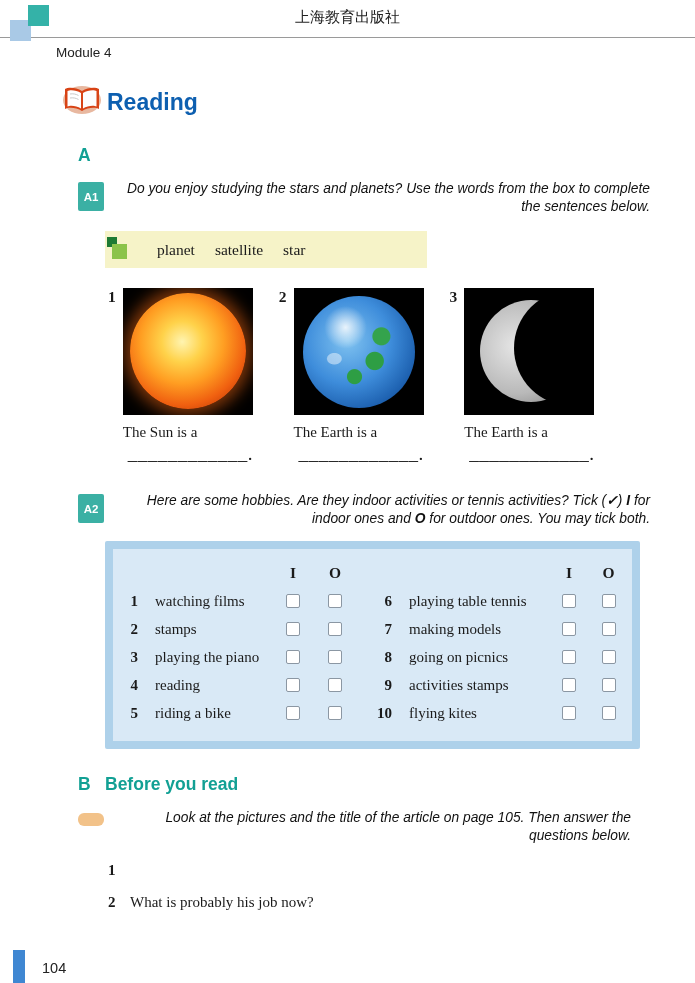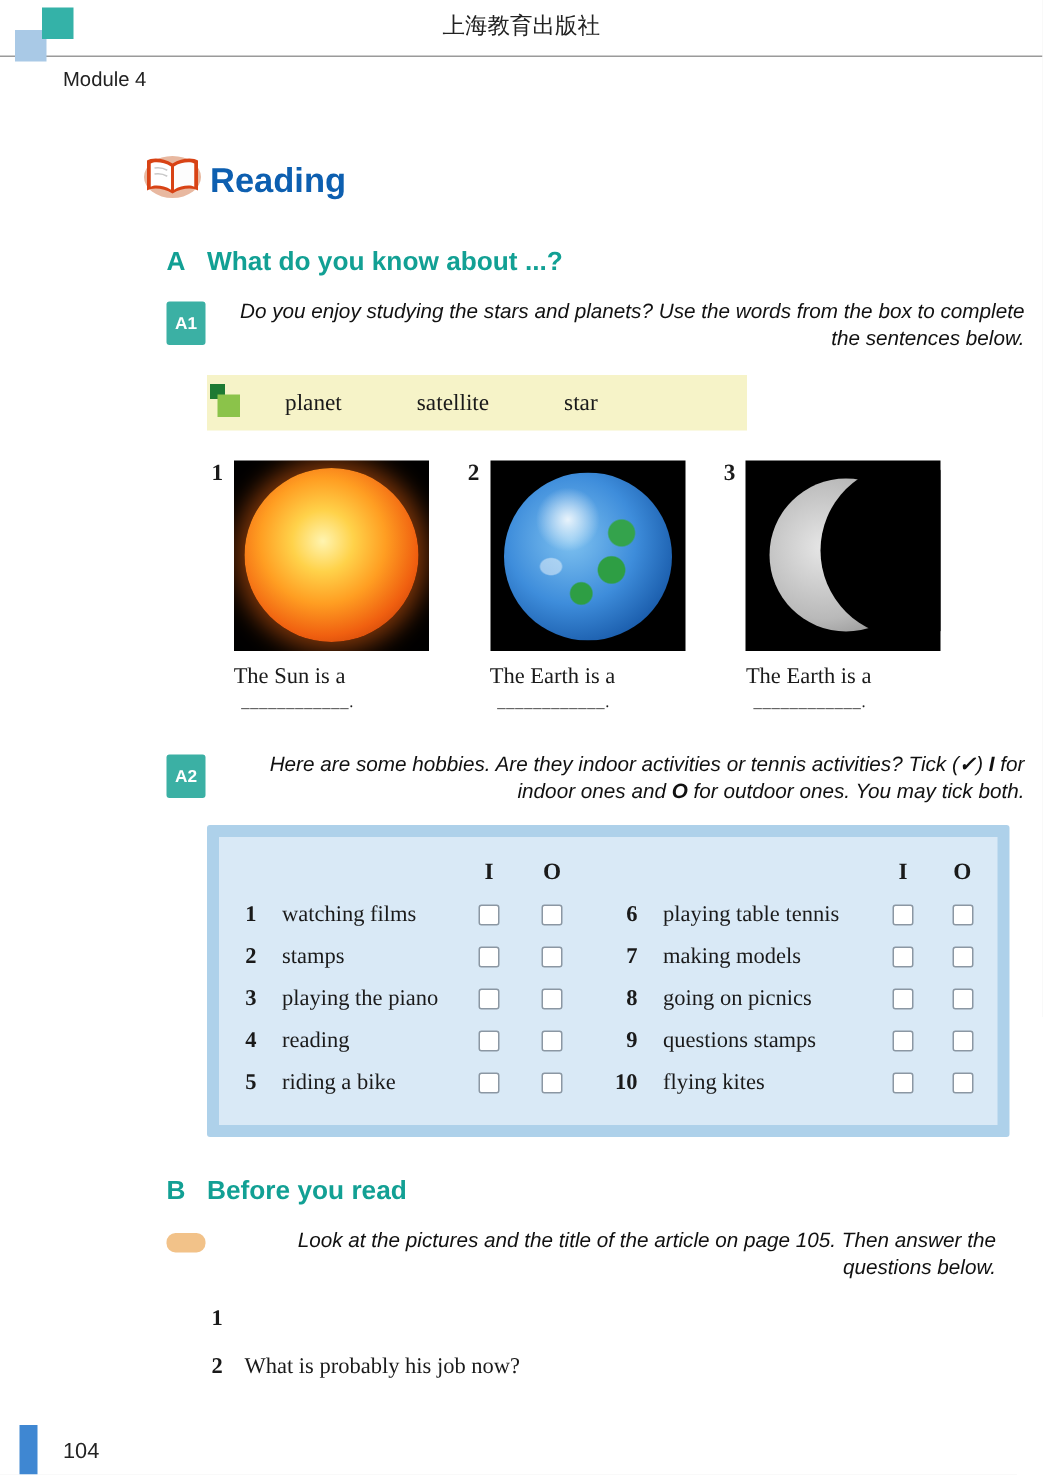--- a/index.html
+++ b/index.html
@@ -7,45 +7,45 @@
   .page {
     position: relative; width: 695px; height: 983px; margin: 0 auto;
     background: #ffffff; overflow: hidden; color: #1a1a1a;
   }
   
   .publisher { position: absolute; top: 8px; left: 0; right: 0; text-align: center;
     font-size: 15px; color: #222; }
   .header-rule { position: absolute; top: 37px; left: 0; width: 695px; height: 1px; background: #9a9a9a; }
   .sq-blue { position: absolute; left: 10px; top: 20px; width: 21px; height: 21px; background: #a9c9e6; }
   .sq-teal { position: absolute; left: 28px; top: 5px; width: 21px; height: 21px; background: #34b2a8; }
-  .module-label { position: absolute; left: 42px; top: 45px; font-family: "Liberation Sans", sans-serif;
+  .module-label { position: absolute; left: 56px; top: 45px; font-family: "Liberation Sans", sans-serif;
     font-size: 13.5px; color: #222; }
 
   
-  .content { position: absolute; left: 78px; top: 102px; width: 572px; margin-left: 33px; }
+  .content { position: absolute; left: 78px; top: 84px; width: 572px; }
 
   .reading-row { display: flex; align-items: center; margin-left: -16px; }
   .reading-title { margin-left: 5px; font-family: "Liberation Sans", sans-serif; font-weight: bold;
     font-size: 23px; color: #0d5fb0; }
 
   .sec-head { display: flex; margin-top: 25px; font-family: "Liberation Sans", sans-serif;
     font-weight: bold; font-size: 17.5px; color: #12a094; }
   .sec-letter { width: 27px; flex: none; }
 
   .ex-row { display: flex; margin-top: 14px; }
   .badge { flex: none; width: 26px; height: 29px; margin-top: 2px; background: #3bb0a4; color: #fff;
     font-family: "Liberation Sans", sans-serif; font-weight: bold; font-size: 11.5px;
     display: flex; align-items: center; justify-content: center; border-radius: 2px; }
   .instr { margin-left: 3px; padding-left: 0; width: 548px; font-family: "Liberation Sans", sans-serif;
     font-style: italic; font-size: 13.8px; line-height: 18px; color: #111; text-align: right; }
   .instr .b { font-weight: bold; }
 
   
-  .word-box { position: relative; margin-left: 27px; margin-top: 15px; width: 360px; height: 37px;
-    background: #f6f3c8; display: flex; align-items: center; padding-left: 52px; column-gap: 50px;
+  .word-box { position: relative; margin-left: 27px; margin-top: 15px; width: 322px; height: 37px;
+    background: #f6f3c8; display: flex; align-items: center; padding-left: 52px; column-gap: 20px;
     font-size: 15.5px; }
   .wb-green-dark { position: absolute; left: 2px; top: 6px; width: 10px; height: 10px; background: #1d7a33; }
   .wb-green-light { position: absolute; left: 7px; top: 13px; width: 15px; height: 15px; background: #8bc34a; }
 
   
   .figures { display: flex; margin-left: 30px; margin-top: 20px; }
   .figure { display: flex; }
   .figure + .figure { margin-left: 26px; }
   .fig-num { font-weight: bold; font-size: 15.5px; margin-right: 7px; }
   .fig-body { width: 130px; }
@@ -59,21 +59,21 @@
       radial-gradient(circle at 64% 58%, #2e9e44 0 9%, rgba(46,158,68,0) 10%),
       radial-gradient(circle at 46% 72%, #2e9e44 0 7%, rgba(46,158,68,0) 8%),
       radial-gradient(circle at 70% 36%, #34a34c 0 8%, rgba(52,163,76,0) 9%),
       radial-gradient(ellipse at 28% 56%, rgba(255,255,255,0.45) 0 6%, rgba(255,255,255,0) 7%),
       radial-gradient(circle at 40% 40%, #7fc2f0, #3e8ddb 45%, #1c5fae 75%, #0d3c7c 100%); }
   .moon-lit { position: absolute; left: 16px; top: 12px; width: 102px; height: 102px; border-radius: 50%;
     background: radial-gradient(circle at 35% 45%, #e6e6e6, #b9b9b9 55%, #8c8c8c 82%, #6b6b6b); }
   .moon-shadow { position: absolute; left: 50px; top: 2px; width: 116px; height: 116px; border-radius: 50%;
     background: #000; }
   .caption { margin-top: 9px; font-size: 15px; }
-  .blank-line { margin-top: 2px; margin-left: 5px; font-size: 11px; letter-spacing: 0.5px; }
+  .blank-line { margin-top: 2px; margin-left: 5px; font-size: 19px; letter-spacing: 0.5px; }
 
   
   .hobby-table { margin-left: 27px; margin-top: 13px; width: 535px; background: #aed1ea;
     padding: 8px; border-radius: 2px; }
   .tbl-inner { background: #d9e9f6; padding: 10px 4px 14px 6px; }
   .tbl { display: grid; grid-template-columns: 26px 128px 40px 44px 42px 150px 40px 39px;
     grid-auto-rows: 28px; align-items: center; }
   .num-cell { text-align: right; padding-right: 7px; font-weight: bold; font-size: 15px; }
   .act-cell { padding-left: 10px; font-size: 15px; white-space: nowrap; }
   .cb-cell { display: flex; justify-content: center; align-items: center; }
@@ -111,21 +111,20 @@
           <path d="M19 9 C14.5 6, 8 5.5, 5.5 7 L5.5 22.5 C8 21, 14.5 21.5, 19 24.5 Z" fill="#ffffff"></path>
           <path d="M21 9 C25.5 6, 32 5.5, 34.5 7 L34.5 22.5 C32 21, 25.5 21.5, 21 24.5 Z" fill="#fdfdfd"></path>
           <path d="M8 10 C11 9.5, 14 10, 16.5 11.5 M8 14 C11 13.5, 14 14, 16.5 15.5" stroke="#c9c9c9" stroke-width="1" fill="none"></path>
         </svg>
       </span>
       <span class="reading-title">Reading</span>
     </div>
 
     <div class="sec-head">
       <span class="sec-letter">A</span>
-      <span>What do you know about ...?</span>
     </div>
 
     <div class="ex-row">
       <span class="badge">A1</span>
       <div class="instr">Do you enjoy studying the stars and planets? Use the words from the box to complete the sentences below.</div>
     </div>
 
     <div class="word-box">
       <span class="wb-green-dark"></span>
       <span class="wb-green-light"></span>
@@ -243,21 +242,21 @@
 
           <span class="num-cell">4</span>
           <span class="act-cell">reading</span>
           <span class="cb-cell">
               <span class="cb"></span>
             </span>
           <span class="cb-cell">
               <span class="cb"></span>
             </span>
           <span class="num-cell">9</span>
-          <span class="act-cell">questions stamps</span>
+          <span class="act-cell">activities stamps</span>
           <span class="cb-cell">
               <span class="cb"></span>
             </span>
           <span class="cb-cell">
               <span class="cb"></span>
             </span>
 
           <span class="num-cell">5</span>
           <span class="act-cell">riding a bike</span>
           <span class="cb-cell">

